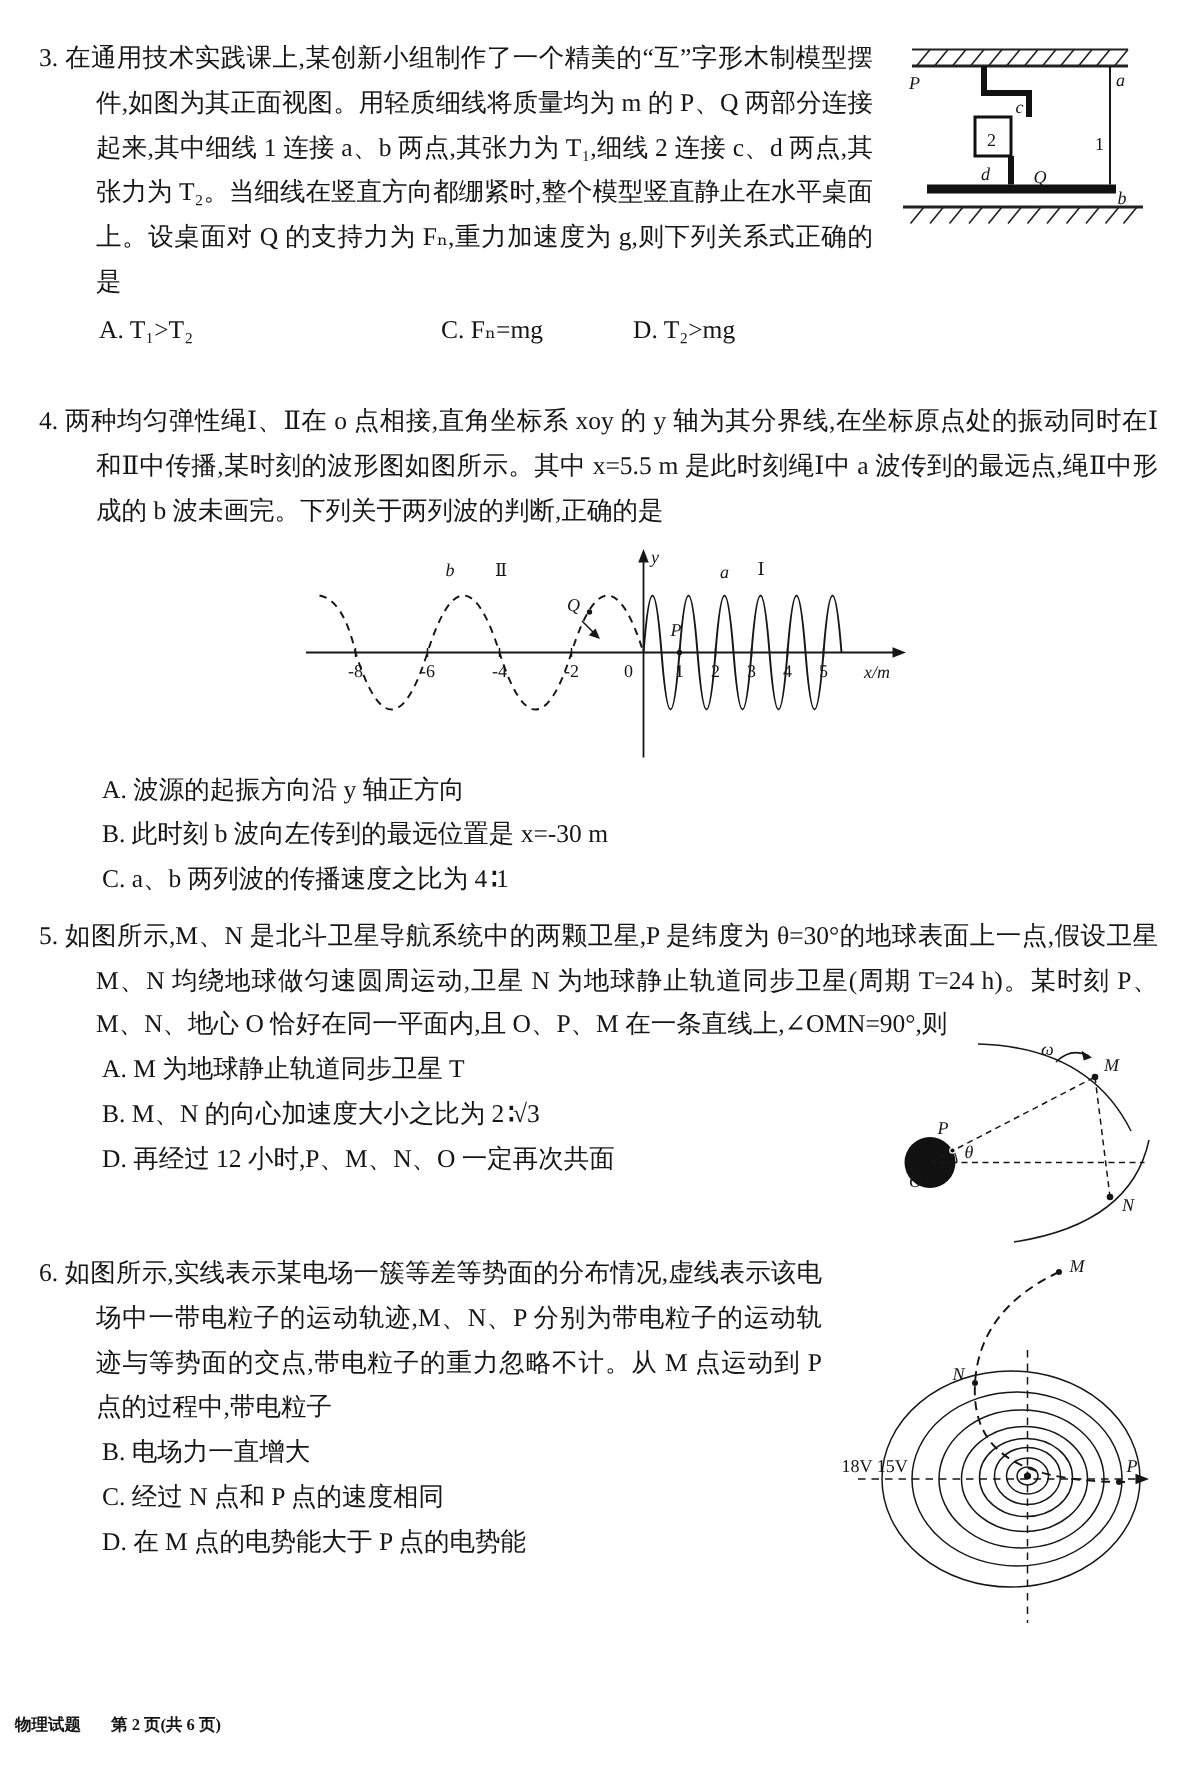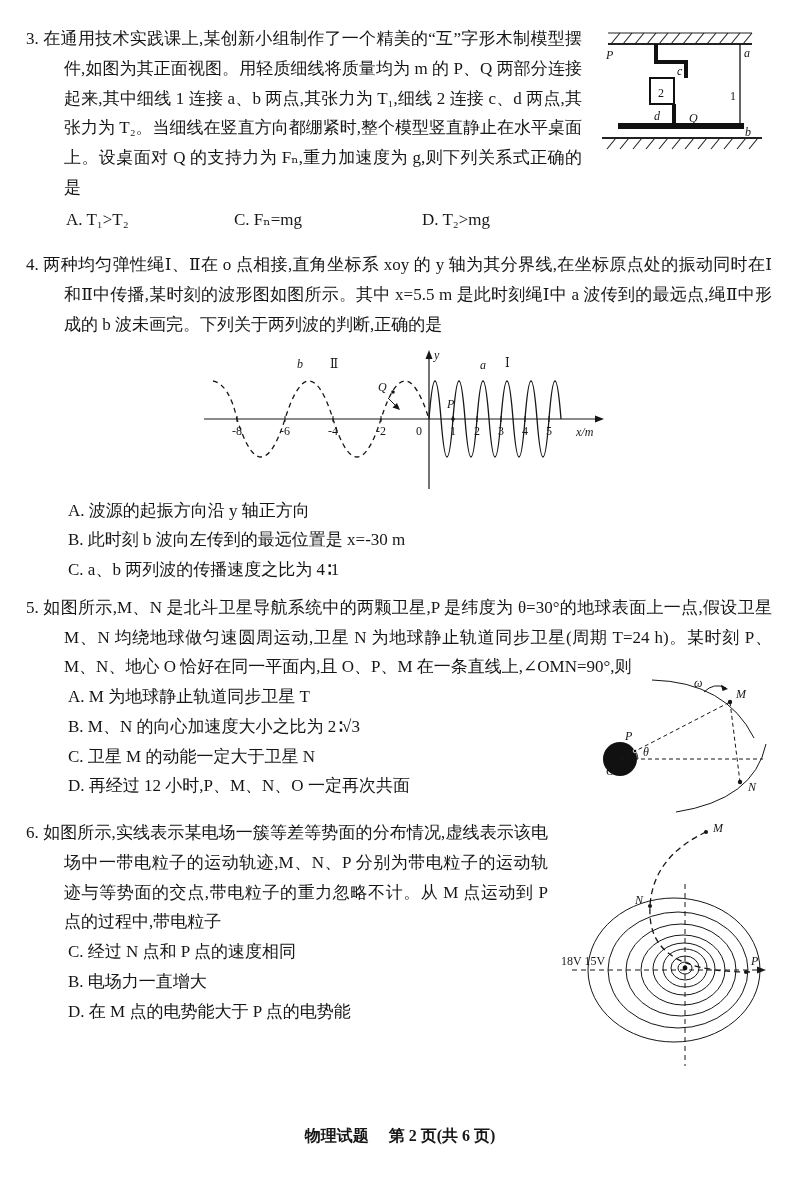--- a/index.html
+++ b/index.html
@@ -5,35 +5,35 @@
   html,body{margin:0;padding:0;background:#e8e8e8;}
   .page{
     width:800px;height:1178px;margin:0 auto;background:#ffffff;
     color:#161616;font-family:"Liberation Serif","DejaVu Serif",serif;
     font-size:17px;line-height:1.75;box-sizing:border-box;
     padding:24px 28px 0 26px;position:relative;overflow:hidden;
   }
   .q{margin-bottom:8px;}
   .q-text{margin:0;padding-left:38px;text-indent:-38px;text-align:justify;}
   .q-num{font-weight:normal;}
-  .opts-row{display:flex;padding-left:40px;margin:2px 0 8px;}
+  .opts-row{display:flex;padding-left:40px;margin:2px 0 24px;}
   .opts-row .o0{width:168px;}
   .opts-row .o1{width:186px;}
-  .opts-row .o2{width:188px;}
+  .opts-row .o2{width:188px;text-align:center;}
   .opt-line{padding-left:42px;line-height:1.75;}
   .fig{color:#1a1a1a;}
   .fig-right{float:right;margin:2px 0 4px 10px;}
   .fig-center{width:430px;margin:4px auto 2px;}
   .q5-wrap{position:relative;min-height:128px;padding-right:200px;}
   .q5-fig{position:absolute;right:2px;top:-8px;}
   .q6-fig{float:right;margin:2px 0 0 12px;}
   .clear{clear:both;}
   .footer{
-    position:absolute;left:0;right:0;bottom:28px;text-align:center;
-    font-weight:bold;font-size:16px;
+    position:absolute;left:0;right:0;bottom:18px;
+    font-weight:bold;font-size:11px;
   }
   .footer span{margin:0 10px;}
   svg{display:block;}
   svg text{font-family:"Liberation Serif","DejaVu Serif",serif;font-size:12px;fill:#161616;}
   svg text.it{font-style:italic;}
 </style>
 </head>
 <body>
 
 <div class="page">
@@ -151,21 +151,20 @@
           <text class="it" x="114" y="13">ω</text>
           <text class="it" x="156" y="24">M</text>
           <text class="it" x="168" y="117">N</text>
           <text class="it" x="26" y="101">O</text>
           <text class="it" x="63" y="82">θ</text>
           <text class="it" x="45" y="66">P</text>
         </svg>
       </div>
       <div class="opt-line">A. M 为地球静止轨道同步卫星 T</div>
       <div class="opt-line">B. M、N 的向心加速度大小之比为 2∶√3</div>
-      <div class="opt-line">C. 卫星 M 的动能一定大于卫星 N</div>
       <div class="opt-line">D. 再经过 12 小时,P、M、N、O 一定再次共面</div>
     </div>
   </section>
 
   <section class="q">
     <div class="fig q6-fig">
       <svg width="212" height="250" viewBox="0 0 212 250">
 
         <ellipse cx="125" cy="148" rx="7" ry="6" stroke="#161616" stroke-width="1" fill="none"></ellipse>
         <ellipse cx="125" cy="148" rx="14" ry="12" stroke="#161616" stroke-width="1" fill="none"></ellipse>
@@ -188,22 +187,22 @@
         <circle cx="90" cy="86" r="2" fill="#161616"></circle>
         <circle cx="186" cy="152" r="2" fill="#161616"></circle>
 
         <text class="it" x="153" y="12">M</text>
         <text class="it" x="75" y="84">N</text>
         <text class="it" x="191" y="145">P</text>
         <text x="1" y="145">18V 15V</text>
       </svg>
     </div>
     <p class="q-text"><span class="q-num">6.</span> <span>如图所示,实线表示某电场一簇等差等势面的分布情况,虚线表示该电场中一带电粒子的运动轨迹,M、N、P 分别为带电粒子的运动轨迹与等势面的交点,带电粒子的重力忽略不计。从 M 点运动到 P 点的过程中,带电粒子</span></p>
+    <div class="opt-line">B. 电场力一直增大</div>
     <div class="opt-line">C. 经过 N 点和 P 点的速度相同</div>
-    <div class="opt-line">B. 电场力一直增大</div>
     <div class="opt-line">D. 在 M 点的电势能大于 P 点的电势能</div>
     <div class="clear"></div>
   </section>
 
   <div class="footer">
     <span>物理试题</span><span>第 2 页(共 6 页)</span>
   </div>
 
 </div>
 

